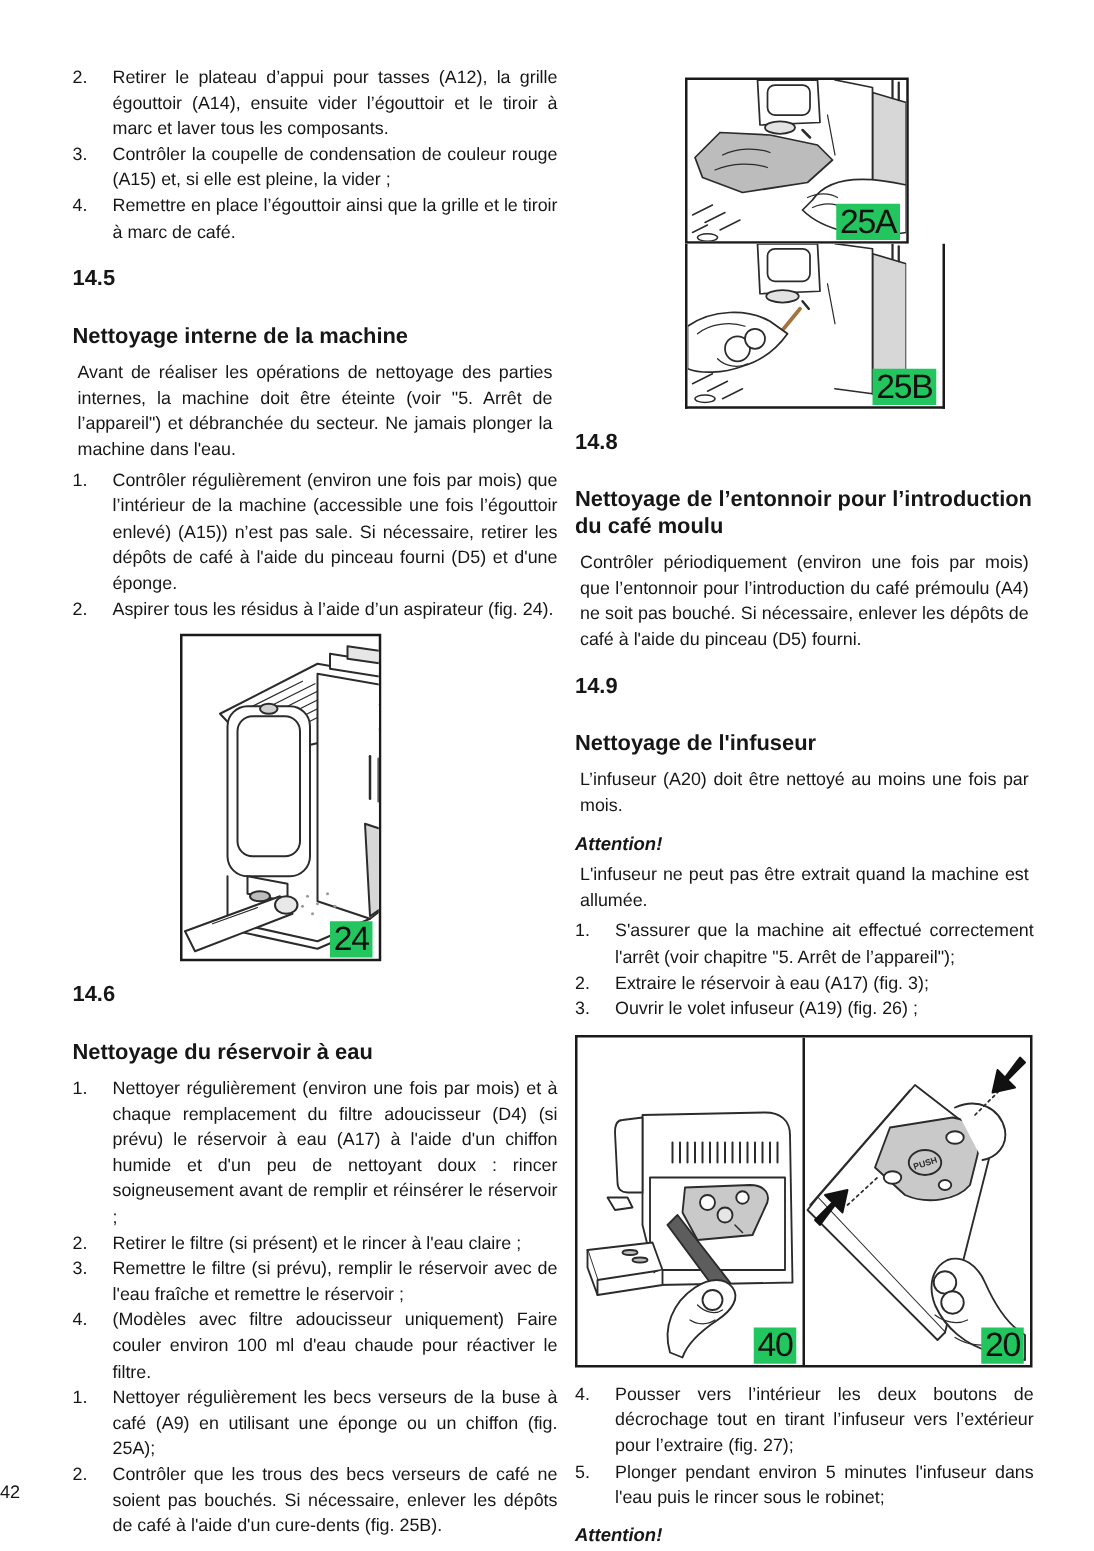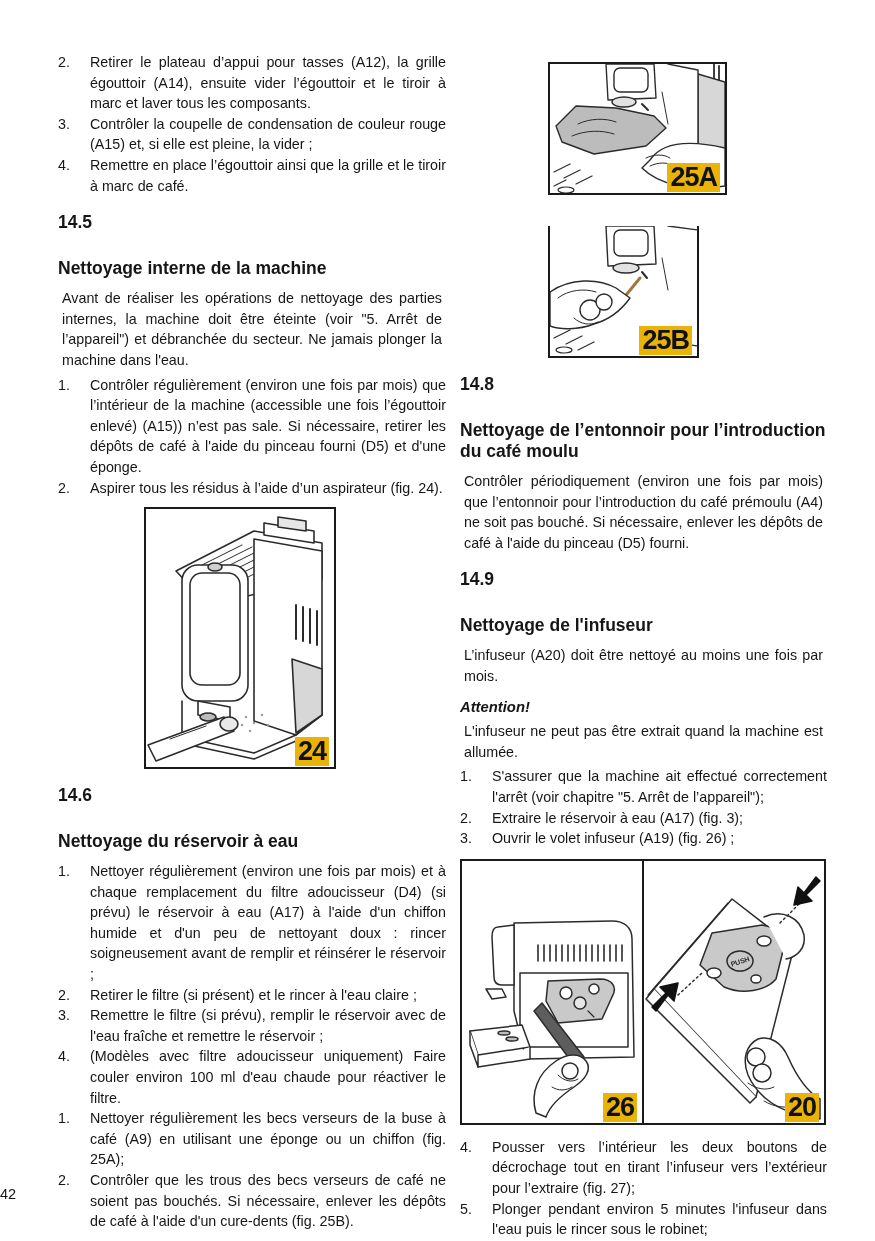--- a/index.html
+++ b/index.html
@@ -24,28 +24,28 @@
   .h2 { display:flex; font-weight:bold; font-size:17.5px; line-height:21px; margin:16px 0 9px 0;flex-direction:column; }
   .h2 .hnum { flex:0 0 46px; }
   .h2 .htitle { flex:1; }
 
   .warn-title { font-weight:bold; font-style:italic; margin:10px 0 1px 0; font-size:14.8px; }
 
   
   .figframe { position:relative; border:2px solid #1a1a1a; background:#fff; overflow:hidden; }
   .figlabel {
     position:absolute; right:5px; bottom:1px;
-    font-weight:bold; font-size:27px; line-height:29px;
-    letter-spacing:-1px; background:#eab308; padding:0 3px;
+    font-weight:normal; font-size:27px; line-height:29px;
+    letter-spacing:-1px; background:#22c55e; padding:0 3px;
     color:#111;
   }
-  .fig24 { width:192px; height:262px; margin:9px 0 4px 86px; }
+  .fig24 { width:161px; height:262px; margin:9px 0 4px 86px; }
   .fig25stack { width:179px; margin:10px 0 16px 88px; }
   .fig25a { width:179px; height:133px; }
-  .fig25b { width:151px; height:132px; border-top:0;margin-top:31px; }
+  .fig25b { width:208px; height:132px; border-top:0; }
   .fig2627 { width:366px; height:266px; margin:10px 0 12px 0; display:flex; }
   .figcell { position:relative; flex:1; height:100%; }
   .figcell + .figcell { border-left:2px solid #1a1a1a; }
   svg { display:block; }
 
   .caps { margin:0; }
   .footer { position:absolute; left:0; right:0; top:1186px; text-align:left; font-size:14.5px; }
 </style>
 </head>
 <body>
@@ -327,21 +327,21 @@
               <path d="M16,206 L68,198 L68,186" fill="#ffffff"></path>
               <ellipse cx="42" cy="172" rx="6" ry="2" fill="#bdbdbd"></ellipse>
               <ellipse cx="50" cy="178" rx="6" ry="2" fill="#bdbdbd"></ellipse>
 
               <path d="M74,252 C68,232 76,212 94,200 C106,192 118,192 124,200 C130,208 124,218 112,226 C100,234 88,244 84,256 Z" fill="#ffffff"></path>
               <circle cx="108" cy="210" r="8" fill="#ffffff"></circle>
               <path d="M96,214 C102,220 110,222 116,218" stroke-width="1"></path>
               <path d="M90,226 C96,230 104,230 110,226" stroke-width="1"></path>
             </g>
           </svg>
-          <span class="figlabel">26</span>
+          <span class="figlabel">40</span>
         </div>
         <div class="figcell">
           <svg width="180" height="262" viewBox="0 0 180 262">
             <g stroke="#2b2b2b" stroke-width="1.5" fill="none" stroke-linejoin="round" stroke-linecap="round">
 
               <path d="M10,128 L88,38 L150,86 L112,236 Z" fill="#ffffff"></path>
               <path d="M4,134 L84,42" stroke-width="1.2"></path>
               <path d="M112,236 L106,242 L2,138 L10,128" fill="#ffffff"></path>
 
               <path d="M56,104 L68,72 L118,64 C134,66 142,78 138,94 L132,118 C122,130 98,134 80,126 Z" fill="#c9c9c9"></path>

